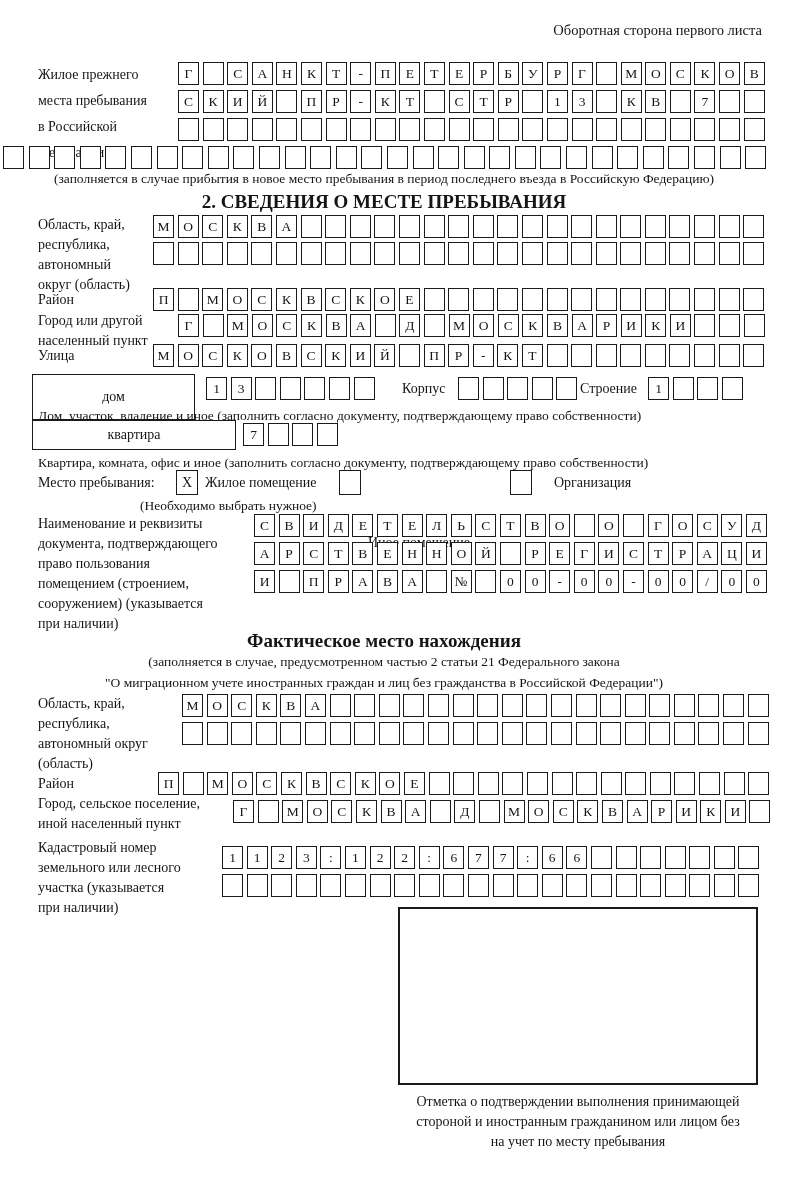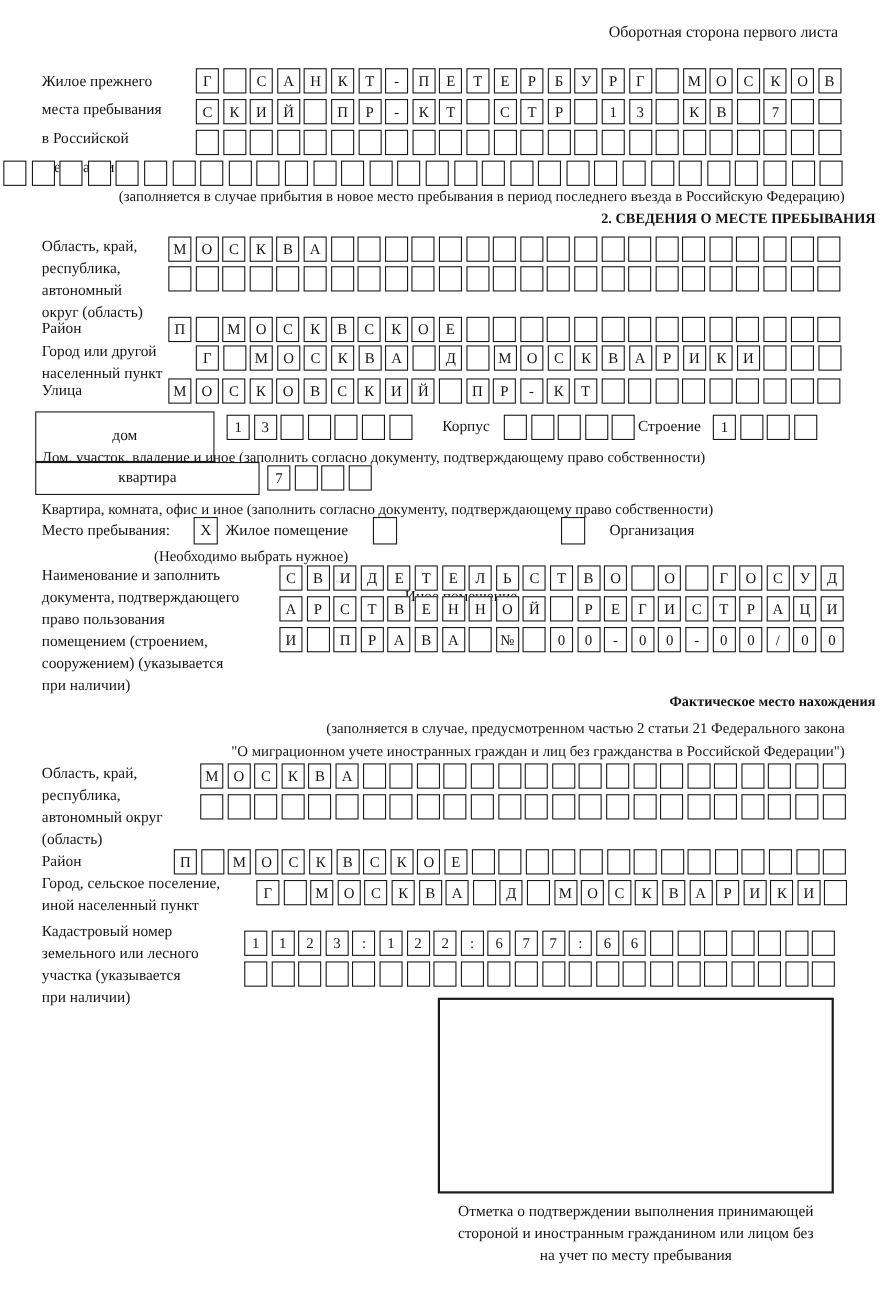--- a/index.html
+++ b/index.html
@@ -7,23 +7,23 @@
         font-family:"Liberation Serif",serif;color:#151515;overflow:hidden;}
   .lbl{position:absolute;font-size:14px;white-space:nowrap;}
   .labels{position:absolute;font-size:14px;}
   .labels .line{height:20px;line-height:20px;white-space:nowrap;}
   .labels.lh26 .line{height:26px;line-height:26px;}
   .boxrow{position:absolute;display:flex;gap:3.6px;}
   .boxrow .cell{width:21px;height:23px;border:1.6px solid #1a1a1a;box-sizing:border-box;
         display:flex;align-items:center;justify-content:center;
         font-size:13.5px;line-height:1;background:#fff;}
   .boxrow.gap46{gap:4.6px;}
-  .center{position:absolute;left:0;width:768px;text-align:right;}
+  .center{position:absolute;left:0;width:768px;text-align:center;}
   .note{font-size:13.5px;white-space:nowrap;}
-  .title{font-weight:bold;font-size:13px;padding-left:28px;}
+  .title{font-weight:bold;font-size:19px;}
   .rect{position:absolute;border:1.6px solid #1a1a1a;box-sizing:border-box;
         display:flex;align-items:center;justify-content:center;font-size:14px;background:#fff;}
   .cbox{position:absolute;width:22px;height:25px;border:1.6px solid #1a1a1a;box-sizing:border-box;
         text-align:center;line-height:23px;font-size:14px;background:#fff;}
   .opt{position:absolute;font-size:14px;height:25px;line-height:25px;white-space:nowrap;}
   .stamp-box{position:absolute;border:2px solid #1a1a1a;box-sizing:border-box;background:#fff;}
   .caption{position:absolute;font-size:14px;text-align:center;}
   .caption .line{height:20px;line-height:20px;white-space:nowrap;}
 </style>
 </head>
@@ -342,21 +342,21 @@
   <div class="opt" style="left:38px;top:470px;">Место пребывания:</div>
   <div class="cbox" style="left:176px;top:470px;">X</div>
   <div class="opt" style="left:205px;top:470px;">Жилое помещение</div>
   <div class="cbox" style="left:339px;top:470px;"></div>
   <div class="opt" style="left:368px;top:486px;margin-top:44px;">Иное помещение</div>
   <div class="cbox" style="left:510px;top:470px;"></div>
   <div class="opt" style="left:554px;top:470px;">Организация</div>
   <div class="note" style="position:absolute;left:140px;top:498px;width:400px;">(Необходимо выбрать нужное)</div>
 
   <div class="labels" style="left:38px;top:514px;">
-      <div class="line">Наименование и заполнить</div>
+      <div class="line">Наименование и реквизиты</div>
       <div class="line">документа, подтверждающего</div>
       <div class="line">право пользования</div>
       <div class="line">помещением (строением,</div>
       <div class="line">сооружением) (указывается</div>
       <div class="line">при наличии)</div>
     </div>
   <div class="boxrow" style="left:254px;top:514px;">
       <div class="cell">С</div>
       <div class="cell">В</div>
       <div class="cell">И</div>

